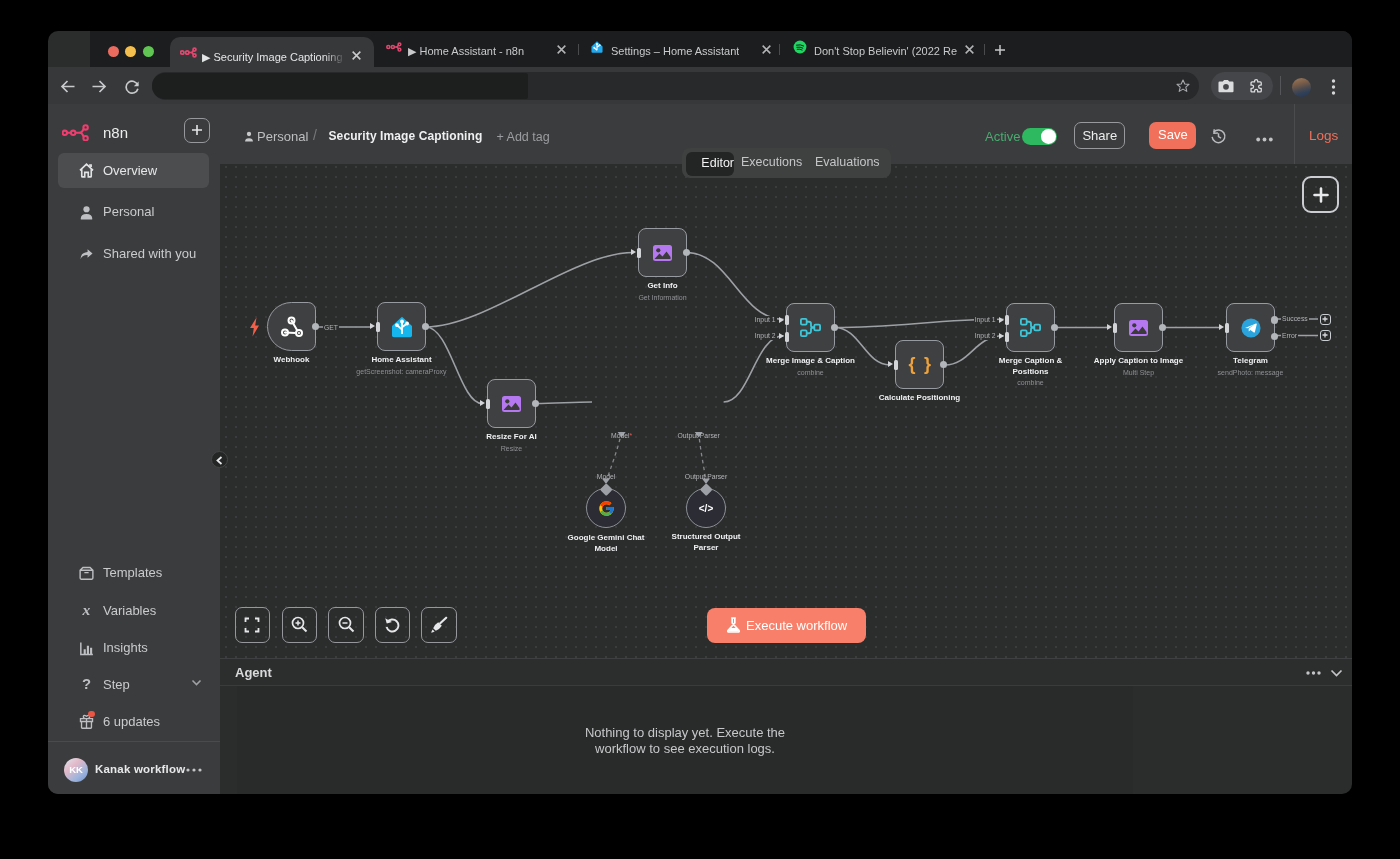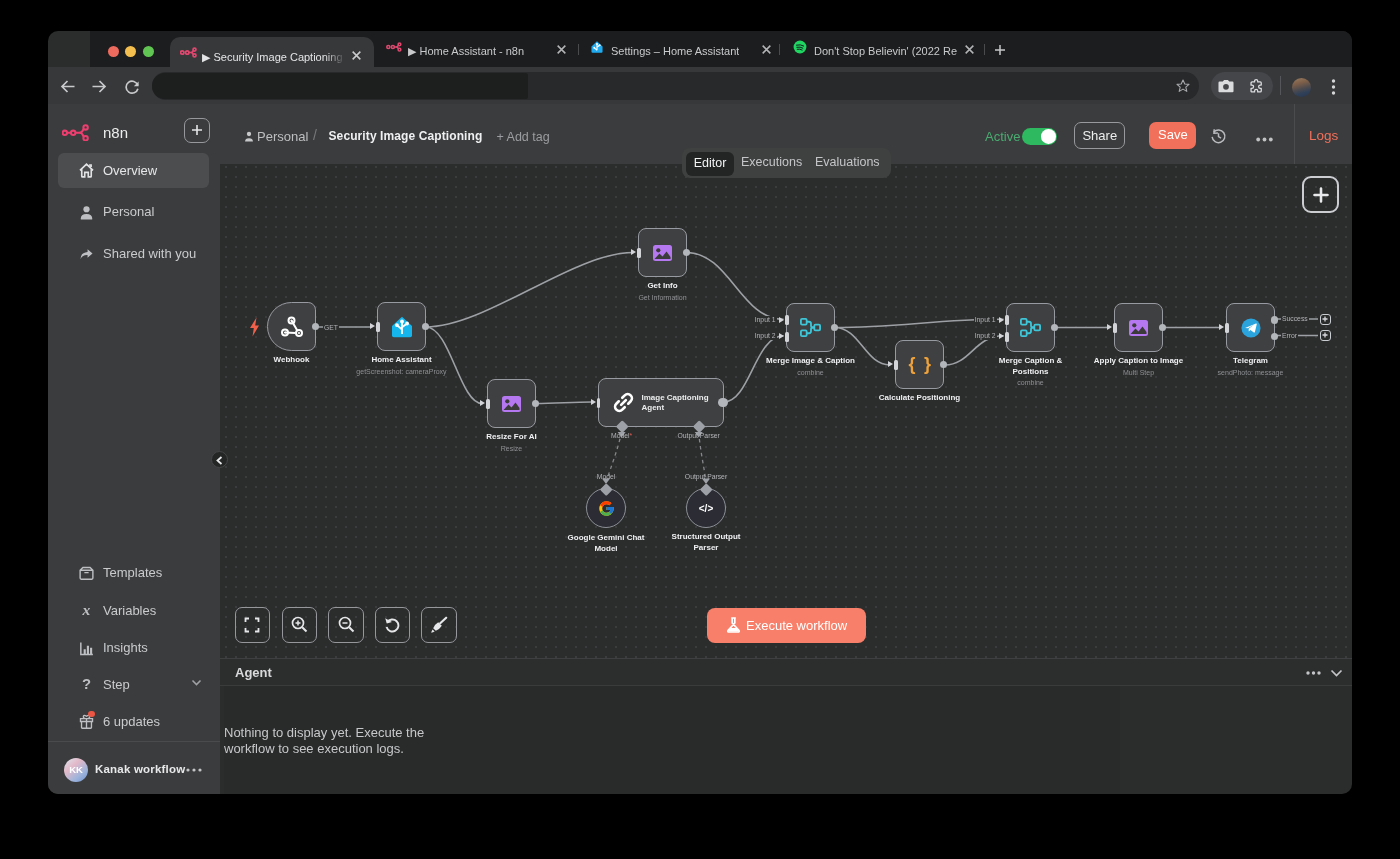--- a/index.html
+++ b/index.html
@@ -25,21 +25,21 @@
 .app { position:absolute; left:0; top:73px; width:100%; height:690px; }
 .sidebar { position:absolute; left:0; top:0; width:172px; height:690px; background:#3b3c3d; }
 .sideitem { position:absolute; left:10px; width:151px; height:35px; border-radius:6px; color:#c9cbcd; font-size:13px; }
 .sideitem .txt { position:absolute; left:45px; top:9.5px; }
 .sideitem.active { background:#4c4d4e; color:#e6e7e8; }
 .sideicon { position:absolute; left:20px; top:9px; width:17px; height:17px; }
 .header { position:absolute; left:172px; top:0; width:1132px; height:60px; background:#3b3c3d; }
 .canvas { position:absolute; left:172px; top:60px; width:1132px; height:494px; background:#2b2c2c;
   background-image:radial-gradient(circle, #3b3c3d 0.85px, rgba(0,0,0,0) 1px); background-size:10px 10px; background-position:1px 8px; }
 .logshead { position:absolute; left:172px; top:554px; width:1132px; height:28px; background:#2c2d2d; border-top:1px solid #3e3f40; border-bottom:1px solid #3a3b3b; }
-.logsbody { position:absolute; left:176px; top:582px; width:896px; height:108px; background:#292a2a; color:#c6c8ca; font-size:13px; }
+.logsbody { position:absolute; left:189px; top:582px; width:896px; height:108px; background:#292a2a; color:#c6c8ca; font-size:13px; text-align:center; }
 
 .node { position:absolute; width:49px; height:49px; background:#3f4041; border:1.5px solid #979aa0; border-radius:8px; display:flex; align-items:center; justify-content:center; }
 .out { position:absolute; right:-4px; top:50%; margin-top:-3.75px; width:7.5px; height:7.5px; border-radius:50%; background:#b3b6bb; }
 .inc { position:absolute; left:-2px; top:50%; transform:translateY(-50%); }
 .inc .bar { position:absolute; left:0; top:-5px; width:3.5px; height:10px; border-radius:1.5px; background:#d2d4d7; }
 .inc .tri { position:absolute; left:-6px; top:-3.5px; width:0; height:0; border-top:3.5px solid transparent; border-bottom:3.5px solid transparent; border-left:5.2px solid #d2d4d7; }
 .nlabel { position:absolute; top:100%; margin-top:5px; left:50%; transform:translateX(-50%); width:160px; text-align:center; font-weight:bold; font-size:8px; line-height:10.5px; color:#eff0f2; }
 .nsub { font-weight:normal; font-size:7px; color:#8f9194; display:block; margin-top:1px; }
 .tinylbl { position:absolute; font-size:6.8px; color:#b2b4b7; background:#2b2c2c; line-height:8px; padding:0 1px; white-space:nowrap; }
 .diamond { position:absolute; width:8.5px; height:8.5px; background:#9da0a7; transform:rotate(45deg); border-radius:1.5px; }
@@ -413,37 +413,20 @@
           <path d="M2.5 15 L7.5 9.5 L10.5 12.5 L14.5 7.5 L18.5 13 V15 Z" fill="#3a3b3a"></path>
         </svg>
         <div class="inc">
             <div class="tri"></div>
             <div class="bar"></div>
           </div>
         <div class="out"></div>
         <div class="nlabel">Resize For AI<span class="nsub">Resize</span></div>
       </div>
 
-      <div class="node" style="left:377.5px;top:214px;width:126px;justify-content:flex-start">
-        <svg style="margin-left:14px" width="21" height="21" viewBox="0 0 24 24">
-          <g fill="none" stroke="#fff" stroke-width="3" stroke-linecap="round">
-            <path d="M10.6 6.6 L13.4 3.8 a4.8 4.8 0 0 1 6.8 6.8 L17.4 13.4"></path>
-            <path d="M13.4 17.4 L10.6 20.2 a4.8 4.8 0 0 1 -6.8 -6.8 L6.6 10.6"></path>
-            <path d="M9.3 14.7 L14.7 9.3"></path>
-          </g>
-        </svg>
-        <div style="margin-left:8px;font-size:8px;font-weight:bold;color:#ebeced;line-height:10px">Image Captioning<br>Agent</div>
-        <div class="inc">
-            <div class="tri"></div>
-            <div class="bar"></div>
-          </div>
-        <div class="out" style="width:9.5px;height:9.5px;margin-top:-4.75px;right:-5px"></div>
-        <div class="diamond" style="left:19.8px;bottom:-4.2px"></div>
-        <div class="diamond" style="left:96.9px;bottom:-4.2px"></div>
-      </div>
 
       <div class="node" style="left:566px;top:139px">
         <svg width="23" height="23" viewBox="0 0 24 24">
           <g fill="none" stroke="#3ec6d8" stroke-width="1.9">
             <rect x="2" y="3" width="6" height="6" rx="1.2"></rect>
             <rect x="2" y="15" width="6" height="6" rx="1.2"></rect>
             <rect x="16" y="9" width="6" height="6" rx="1.2"></rect>
             <path d="M8 6 h2.5 q2 0 2 2 v2 q0 2 2 2 h1.5"></path>
             <path d="M8 18 h2.5 q2 0 2-2 v-2 q0-2 2-2 h1.5"></path>
           </g>
@@ -539,21 +522,21 @@
       <div style="position:absolute;left:487px;top:444px;width:159px;height:35px;background:#f8806a;border-radius:8px;color:#fff">
         <svg style="position:absolute;left:20px;top:9px;width:13px;height:16px" viewBox="0 0 13 16">
           <path d="M4.2 1 h4.6 M5.2 1 V6 L11.8 13.2 Q13 15 10.8 15 H2.2 Q0 15 1.2 13.2 L7.8 6 V1" fill="none" stroke="#fff" stroke-width="1.7"></path>
           <path d="M3.2 11 h6.6 L11.5 13.4 Q12 14.4 10.8 14.4 H2.2 Q1 14.4 1.5 13.4 Z" fill="#fff"></path>
         </svg>
         <div style="position:absolute;left:39px;top:10px;font-size:13px;font-weight:500">Execute workflow</div>
       </div>
     </div>
 
     <div style="position:absolute;left:634px;top:44px;width:209px;height:30px;background:#3f4040;border-radius:8px;z-index:4">
-      <div style="position:absolute;left:4px;top:3.5px;width:48px;height:24px;background:#232424;border-radius:6px;text-align:center;line-height:22px;font-size:12.5px;font-weight:500;color:#f3f4f5">Editor</div>
+      <div style="position:absolute;left:4px;top:3.5px;width:48px;height:24px;background:#232424;border-radius:6px;text-align:right;line-height:22px;font-size:12.5px;font-weight:500;color:#f3f4f5">Editor</div>
       <div style="position:absolute;left:59px;top:7px;font-size:12.5px;color:#c5c6c8">Executions</div>
       <div style="position:absolute;left:133px;top:7px;font-size:12.5px;color:#c5c6c8">Evaluations</div>
     </div>
     <div class="logshead">
       <div style="position:absolute;left:15px;top:6px;font-size:13px;font-weight:bold;color:#d8d9da">Agent</div>
       <svg style="position:absolute;left:1086px;top:11.5px;width:15px;height:4px" viewBox="0 0 15 4">
           <circle cx="2" cy="2" r="1.7" fill="#c3c5c7"></circle>
           <circle cx="7.5" cy="2" r="1.7" fill="#c3c5c7"></circle>
           <circle cx="13" cy="2" r="1.7" fill="#c3c5c7"></circle>
         </svg>

